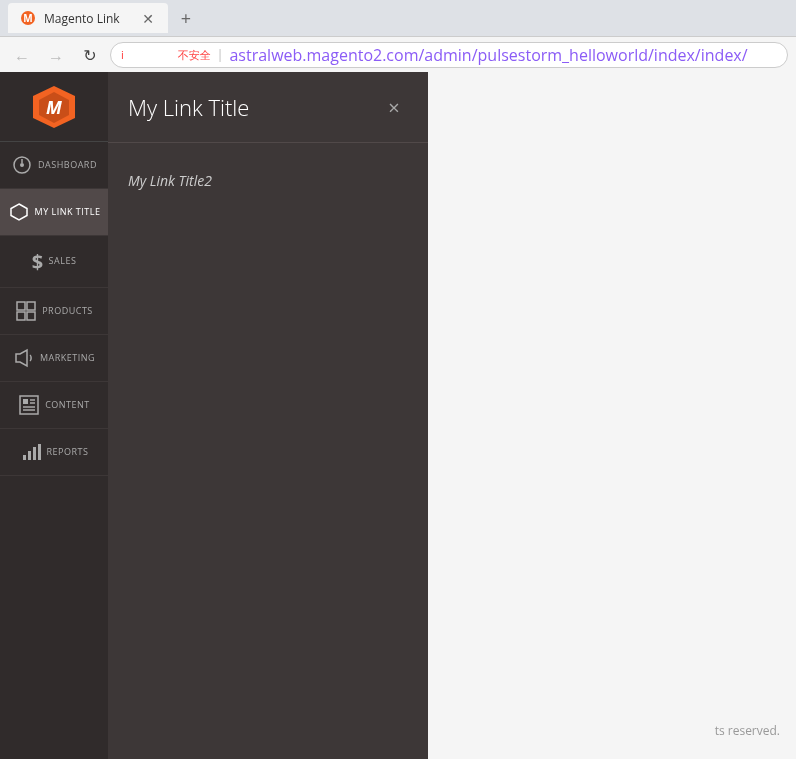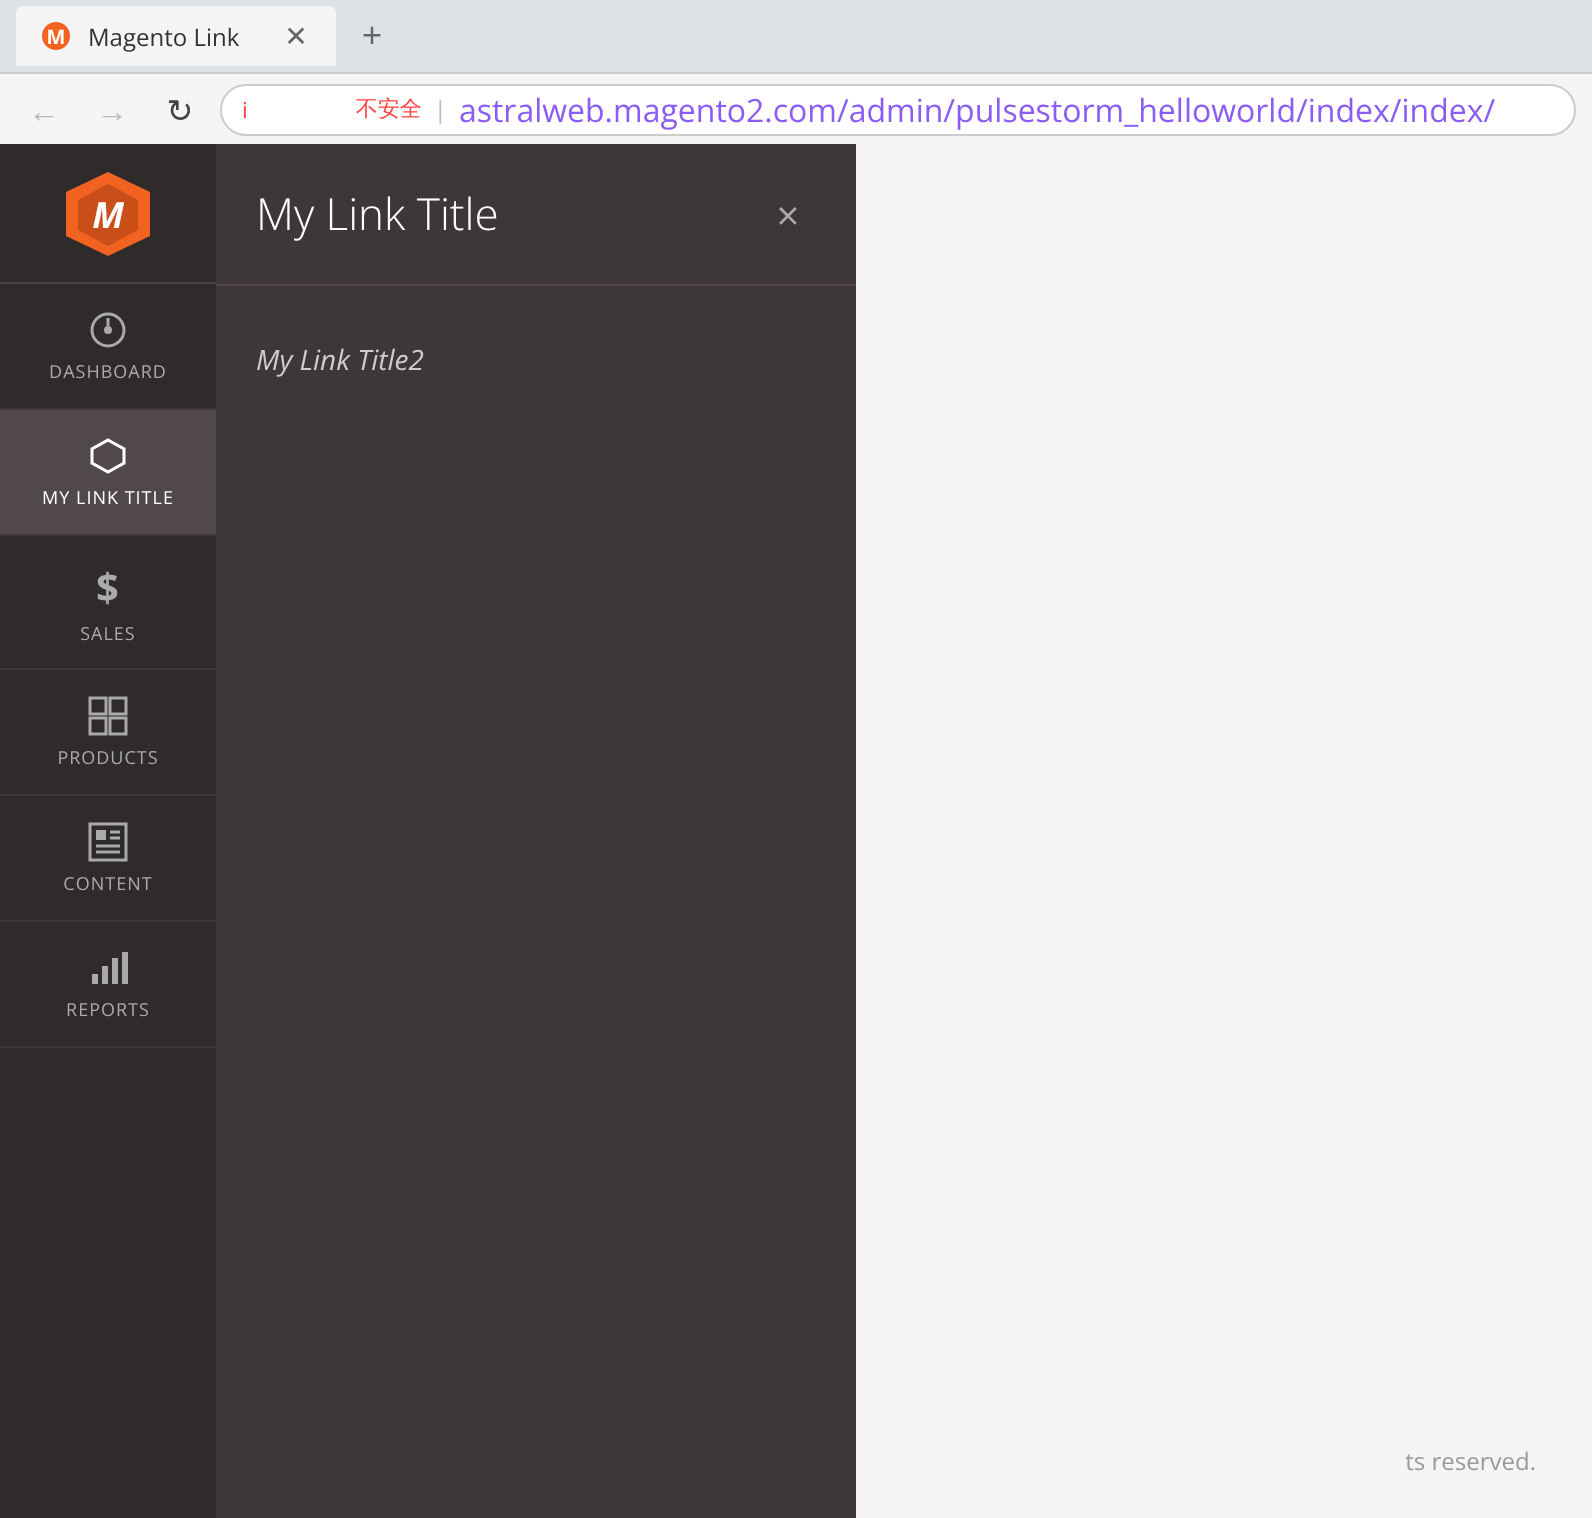--- a/index.html
+++ b/index.html
@@ -107,21 +107,21 @@
       height: 70px;
       background: #302b2b;
       display: flex;
       align-items: center;
       justify-content: center;
       border-bottom: 1px solid #444;
     }
     .sidebar-item {
       width: 108px;
       display: flex;
-      flex-direction: column;
+      flex-direction: row;
       align-items: center;
       justify-content: center;
       padding: 12px 4px;
       cursor: pointer;
       color: #aaa;
       font-size: 10px;
       text-transform: uppercase;
       letter-spacing: 0.5px;
       border-bottom: 1px solid #3d3737;
       gap: 5px;
@@ -201,21 +201,21 @@
       position: absolute;
       left: 320px;
       top: 0;
       right: 0;
       bottom: 0;
       background: #f5f5f5;
     }
     .copyright-text {
       position: absolute;
       bottom: 20px;
-      right: 28px;
+      right: 16px;
       color: #999;
       font-size: 12px;
     }
   </style>
 </head>
 <body>
 
 <div>
   <div class="browser-titlebar">
     <div class="browser-tab">
@@ -285,20 +285,29 @@
           <rect x="2" y="2" width="8" height="8" fill="none" stroke="#aaa" stroke-width="1.5"></rect>
           <rect x="12" y="2" width="8" height="8" fill="none" stroke="#aaa" stroke-width="1.5"></rect>
           <rect x="2" y="12" width="8" height="8" fill="none" stroke="#aaa" stroke-width="1.5"></rect>
           <rect x="12" y="12" width="8" height="8" fill="none" stroke="#aaa" stroke-width="1.5"></rect>
         </svg>
       </span>
       <span class="label">PRODUCTS</span>
     </div>
 
 
+    <div class="sidebar-item">
+      <span class="icon">
+        <svg width="22" height="22" viewBox="0 0 22 22">
+          <path d="M3,7 L3,15 L7,15 L14,19 L14,3 L7,7 Z" fill="none" stroke="#aaa" stroke-width="1.5"></path>
+          <path d="M17,8 C18.5,9 18.5,13 17,14" fill="none" stroke="#aaa" stroke-width="1.5"></path>
+        </svg>
+      </span>
+      <span class="label">MARKETING</span>
+    </div>
 
     <div class="sidebar-item">
       <span class="icon">
         <svg width="22" height="22" viewBox="0 0 22 22">
           <rect x="2" y="2" width="18" height="18" fill="none" stroke="#aaa" stroke-width="1.5"></rect>
           <rect x="5" y="5" width="5" height="5" fill="#aaa"></rect>
           <line x1="12" y1="6" x2="17" y2="6" stroke="#aaa" stroke-width="1.5"></line>
           <line x1="12" y1="9" x2="17" y2="9" stroke="#aaa" stroke-width="1.5"></line>
           <line x1="5" y1="13" x2="17" y2="13" stroke="#aaa" stroke-width="1.5"></line>
           <line x1="5" y1="16" x2="17" y2="16" stroke="#aaa" stroke-width="1.5"></line>

